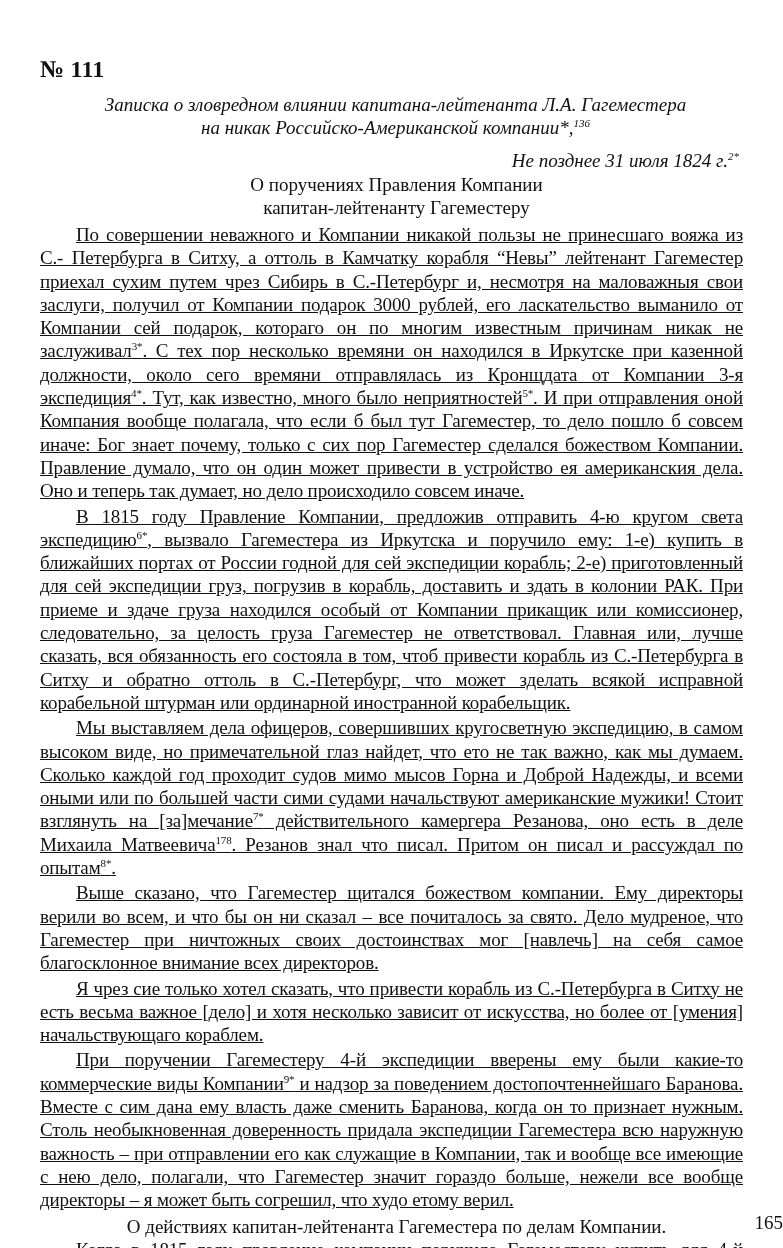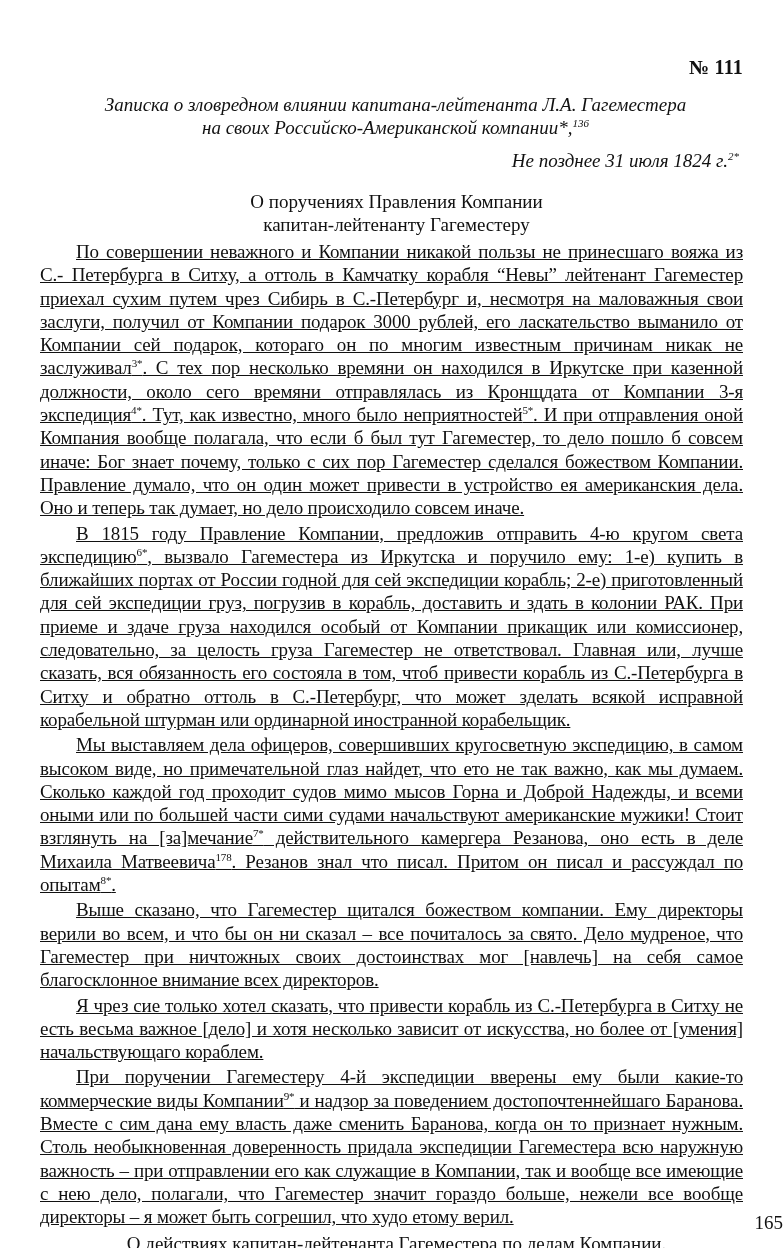--- a/index.html
+++ b/index.html
@@ -3,35 +3,35 @@
 <meta charset="utf-8">
 <style>
   html, body { margin: 0; padding: 0; background: #ffffff; }
   body {
     width: 783px; height: 1248px; overflow: hidden; position: relative;
     font-family: "Liberation Serif", "DejaVu Serif", serif;
     color: #111111;
   }
   .page { position: absolute; left: 40px; top: 0; width: 703px; }
   .doc-number {
-    text-align: right; font-weight: bold; font-size: 20px;
+    text-align: left; font-weight: bold; font-size: 24px;
     margin-top: 56px; height: 24px; letter-spacing: 0.2px;
   }
   .doc-title {
     text-align: center; font-style: italic; font-size: 19px; line-height: 23px;
     margin-top: 13px; margin-left: 8px;
   }
   .doc-date {
     text-align: right; font-style: italic; font-size: 19px; line-height: 23px;
     margin-top: 10px; margin-right: 4px; font-family: Liberation Serif, serif;
   }
   .section-heading {
     text-align: center; font-size: 19px; line-height: 23px; margin-left: 10px;
   }
-  .sh1 { margin-top: 18px; }
+  .sh1 { margin-top: 1px; }
   .sh2 { margin-top: 4px; }
   .para {
     font-size: 19px; line-height: 23.3px; text-align: justify;
     text-indent: 36px; margin: 0; letter-spacing: -0.15px; text-decoration: underline;
   }
   .para.first { margin-top: 4px; }
   .para + .para { margin-top: 2px; }
   sup { font-size: 11px; line-height: 0; vertical-align: 7px; }
   .ul { text-decoration: underline; margin-top: 40px; }
   .page-number {
@@ -40,21 +40,21 @@
   }
 </style>
 </head>
 <body>
 
 <div class="page">
   <div class="doc-number">№ 111</div>
 
   <div class="doc-title">
     <span>Записка о зловредном влиянии капитана-лейтенанта Л.А. Гагеместера</span><br>
-    <span>на своих Российско-Американской компании</span><span>*,</span><sup>136</sup>
+    <span>на никак Российско-Американской компании</span><span>*,</span><sup>136</sup>
   </div>
 
   <div class="doc-date">
     <span>Не позднее 31 июля 1824 г.</span><sup>2*</sup>
   </div>
 
   <div class="section-heading sh1">
     <span>О поручениях Правления Компании</span><br>
     <span>капитан-лейтенанту Гагеместеру</span>
   </div>

